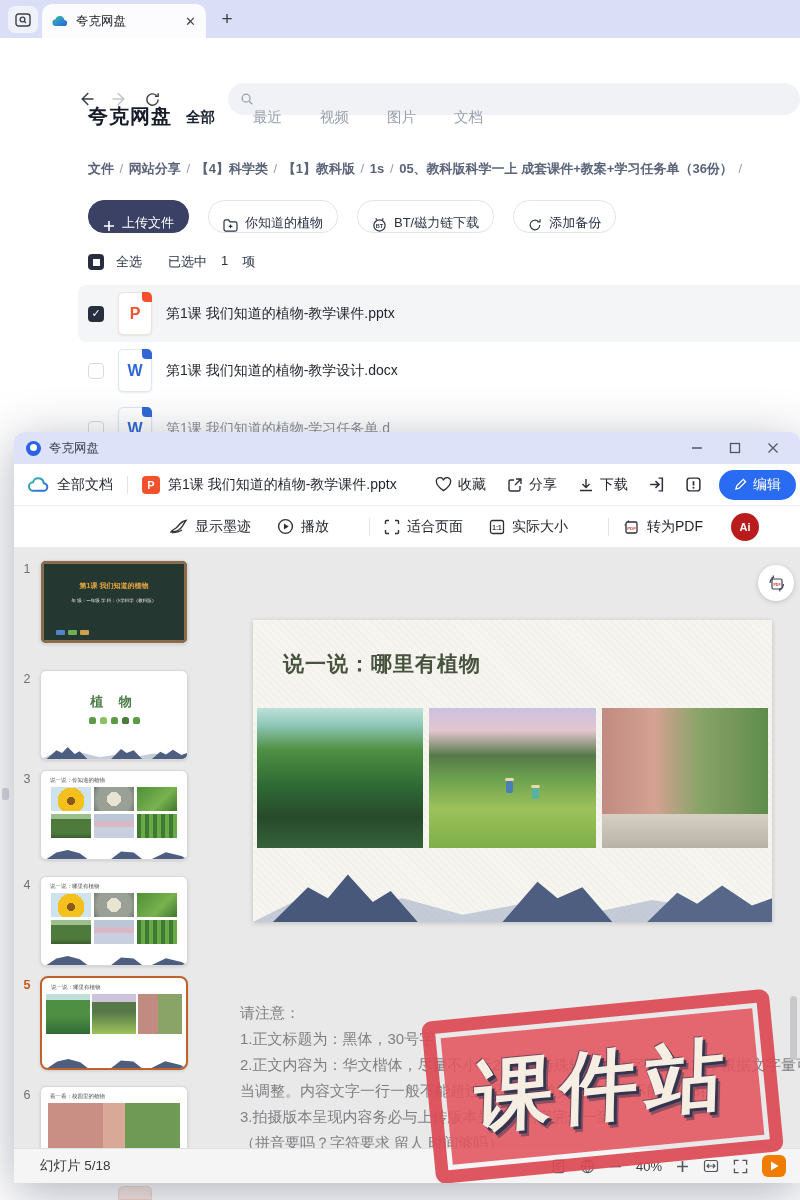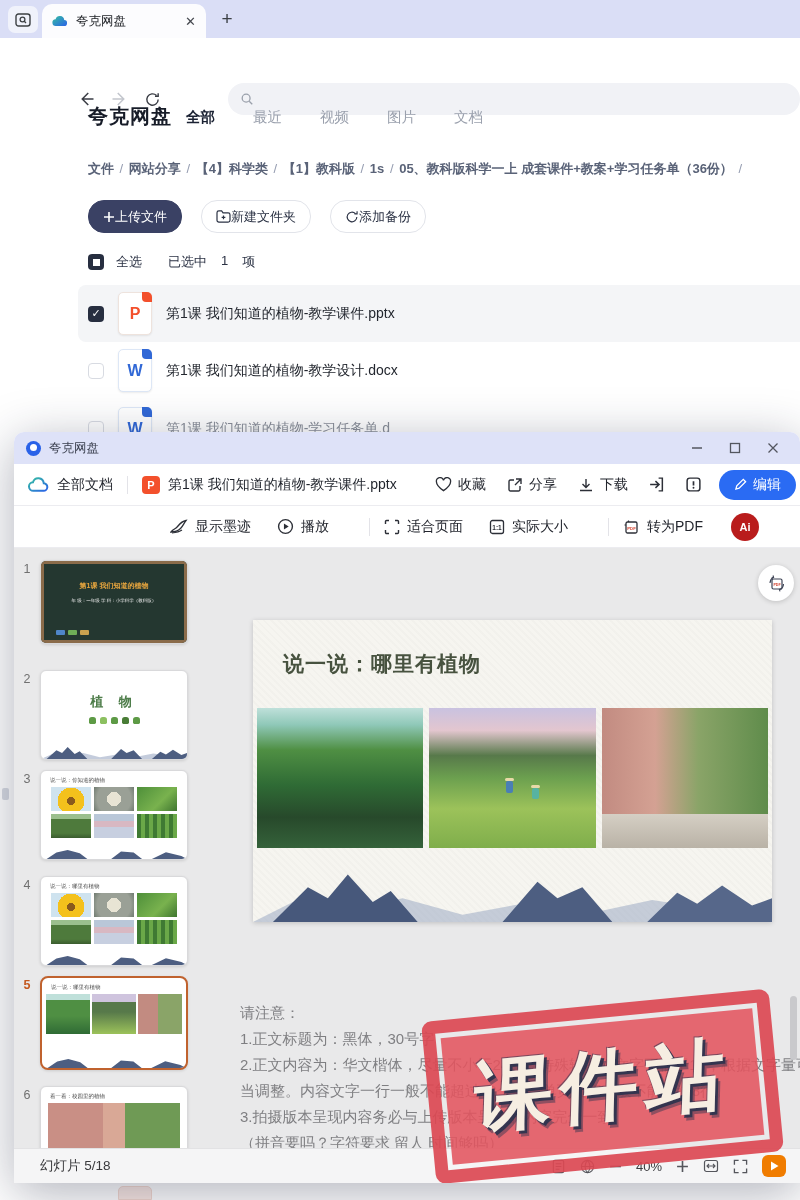--- a/index.html
+++ b/index.html
@@ -27,21 +27,21 @@
   .search-pill input { border:none; background:transparent; outline:none; flex:1; font-size:13px; }
 
   
   .drive-title { position:absolute; left:88px; top:103px; font-size:20px; font-weight:bold; color:#171c28; letter-spacing:1px; }
   .drive-tabs { position:absolute; left:186px; top:108px; display:flex; gap:38px; font-size:14.5px; color:#9aa0ad; }
   .drive-tabs .dtab.active { color:#1b2233; font-weight:bold; }
   .breadcrumb { position:absolute; left:88px; top:160px; width:712px; font-size:13px; font-weight:700;
     color:#5a6378; white-space:nowrap; overflow:hidden; }
   .crumb::after { content:" / "; color:#949cb0; font-weight:400; padding:0 2px; }
   .actions-row { position:absolute; left:88px; top:200px; display:flex; gap:19px; }
-  .btn { height:33px; border-radius:16px; display:flex; align-items:center; padding:0 14px;
+  .btn { height:33px; border-radius:16px; display:flex; align-items:flex-end; gap:7px; padding:0 14px;
     font-size:13px; background:#fff; border:1px solid #e2e4ea; color:#2b3244; }
   .btn-upload { background:#3a4164; border-color:#3a4164; color:#fff; }
   .select-row { position:absolute; left:88px; top:253px; display:flex; align-items:center; gap:12px; font-size:13px; color:#2b3244; }
   .cbx { width:16px; height:16px; border-radius:4px; display:flex; align-items:center; justify-content:center; }
   .cbx-ind { background:#272e40; } .cbx-ind::after{ content:""; width:7px; height:7px; background:#fff; }
   .cbx-on { background:#272e40; color:#fff; font-size:11px; }
   .cbx-off { background:#fff; border:1.5px solid #d8dbe2; }
   .sel-gap { display:flex; gap:14px; margin-left:14px; }
   .file-row { position:absolute; left:78px; width:722px; height:57px; display:flex; align-items:center; gap:14px; padding-left:10px; }
   .file-row.sel { background:#f4f5f7; border-radius:8px 0 0 8px; }
@@ -227,21 +227,29 @@
     <svg width="12" height="12" viewBox="0 0 12 12">
         <path d="M6 1 V11 M1 6 H11" stroke="#fff" stroke-width="1.6"></path>
       </svg>
     <span>上传文件</span>
   </button>
   <button class="btn">
     <svg width="15" height="13" viewBox="0 0 16 14">
         <path d="M1 3 a2 2 0 0 1 2-2 h3 l1.5 2 H13 a2 2 0 0 1 2 2 v6 a2 2 0 0 1 -2 2 H3 a2 2 0 0 1 -2-2 z" fill="none" stroke="#2b3244" stroke-width="1.3"></path>
         <path d="M8 6 v4 M6 8 h4" stroke="#2b3244" stroke-width="1.3"></path>
       </svg>
-    <span>新建文件夹</span>
+    <span>你知道的植物</span>
+  </button>
+  <button class="btn">
+    <svg width="15" height="15" viewBox="0 0 16 16">
+        <circle cx="8" cy="9" r="6" fill="none" stroke="#2b3244" stroke-width="1.3"></circle>
+        <path d="M5 3 L4 1.5 M11 3 L12 1.5" stroke="#2b3244" stroke-width="1.3"></path>
+        <text x="8" y="11.5" font-size="6" font-weight="bold" text-anchor="middle" fill="#2b3244">BT</text>
+      </svg>
+    <span>BT/磁力链下载</span>
   </button>
   <button class="btn">
     <svg width="14" height="14" viewBox="0 0 16 16">
         <path d="M13.5 8 a5.5 5.5 0 1 1 -1.6 -3.9" fill="none" stroke="#2b3244" stroke-width="1.3"></path>
         <path d="M13.8 1.5 v3 h-3" fill="none" stroke="#2b3244" stroke-width="1.3"></path>
       </svg>
     <span>添加备份</span>
   </button>
 </div>
 <div class="select-row">

